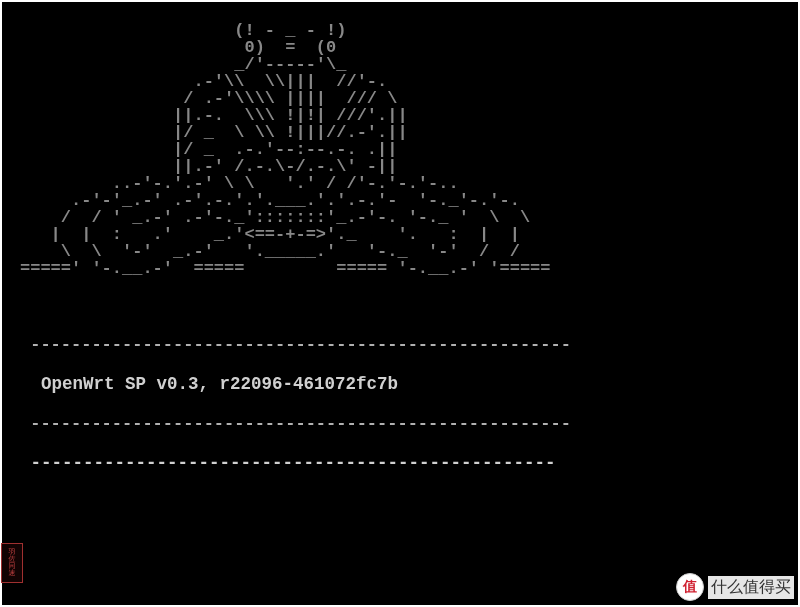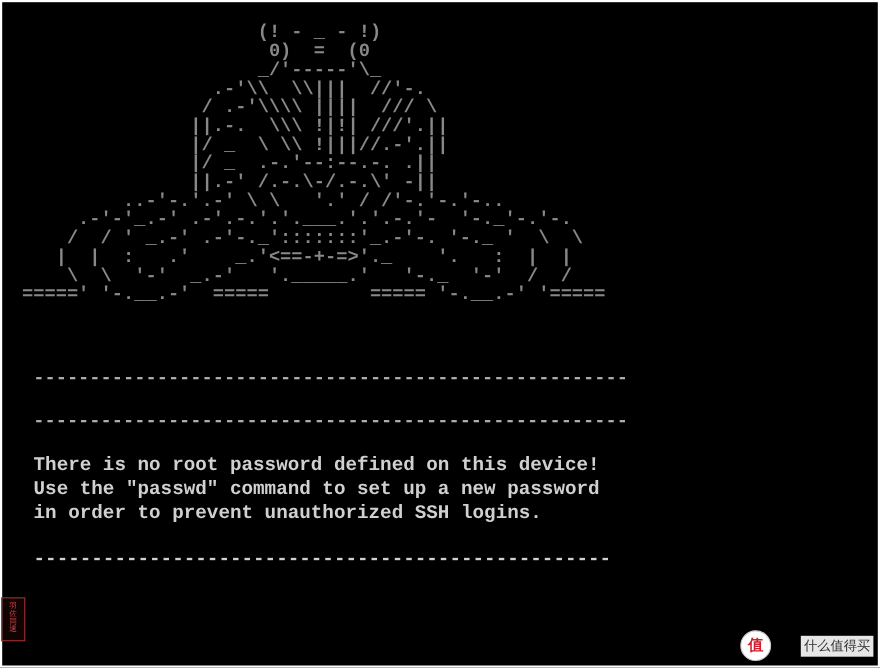--- a/index.html
+++ b/index.html
@@ -86,25 +86,24 @@
       background: #fff;
       border: 1px solid #ccc;
       display: flex;
       align-items: center;
       justify-content: center;
       font-size: 14px;
       color: #d02030;
       font-weight: bold;
     }
     .badge-text {
-      font-size: 12px;
+      font-size: 16px;
       color: #333;
       background: rgba(255,255,255,0.9);
       padding: 1px 3px;
-      margin-left: 23px;
     }
   </style>
 </head>
 <body>
 
 <div class="terminal">
 <div class="ascii-art">                     (! - _ - !)
                       0)  =  (0
                      _/'-----'\_
                  .-'\\  \\|||  //'-.
@@ -114,24 +113,22 @@
                |/ _  .-.'--:--.-. .||
                ||.-' /.-.\-/.-.\' -||
          ..-'-.'.-' \ \   '.' / /'-.'-.'-..
      .-'-'_.-' .-'.-.'.'.___.'.'.-.'-  '-._'-.'-.
     /  / ' _.-' .-'-._':::::::'_.-'-. '-._ '  \  \
    |  |  :   .'    _.'&lt;==-+-=&gt;'._    '.   :  |  |
     \  \  '-'  _.-'   '._____.'   '-._  '-'  /  /
 =====' '-.__.-'  =====         ===== '-.__.-' '=====</div>
 <div> </div>
 <div class="divider"> -----------------------------------------------------</div>
+<div class="version">  OpenWrt SP v0.3, r22096-461072fc7b</div>
 <div class="divider"> -----------------------------------------------------</div>
-<div class="warning-text"> There is no root password defined on this device!
- Use the "passwd" command to set up a new password
- in order to prevent unauthorized SSH logins.</div>
 <div class="warning-line"> --------------------------------------------------</div>
 
 </div>
 
 <div class="watermark-left">
   <span>羽</span>
     <span>佐</span>
     <span>同</span>
     <span>速</span>
 </div>

